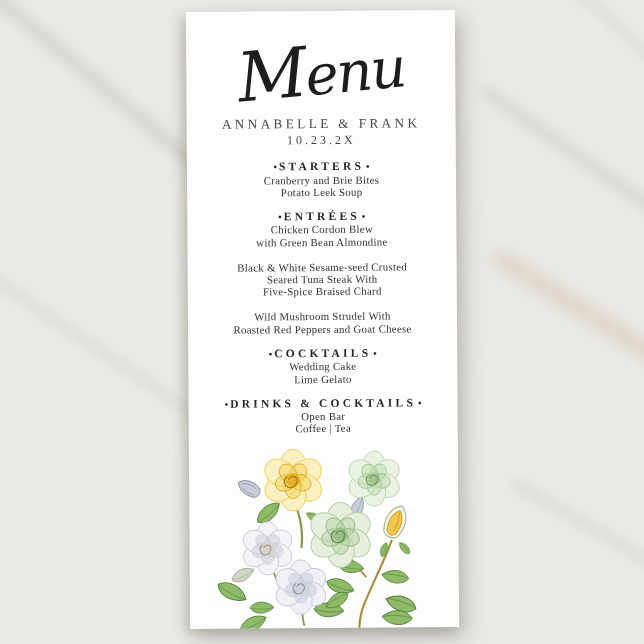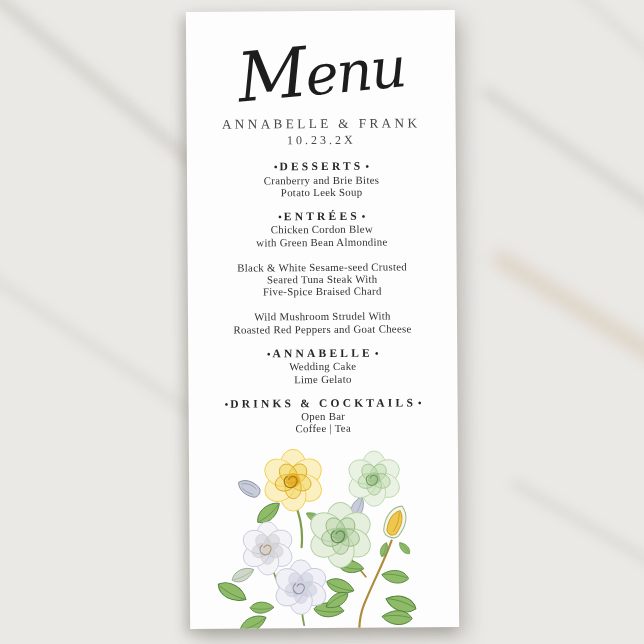--- a/index.html
+++ b/index.html
@@ -59,21 +59,21 @@
   <div class="vein vein6"></div>
 </div>
 
 <div class="card">
   <div class="script-title">Menu</div>
   <div class="names">ANNABELLE &amp; FRANK</div>
   <div class="date">10.23.2X</div>
 
   <div class="sections">
       <div class="menu-section">
-        <div class="section-heading"><span class="bullet">•</span><span class="heading-text">DESSERTS</span><span class="bullet">•</span></div>
+        <div class="section-heading"><span class="bullet">•</span><span class="heading-text">STARTERS</span><span class="bullet">•</span></div>
         <div class="menu-group">
           <div class="menu-line">Cranberry and Brie Bites</div>
           <div class="menu-line">Potato Leek Soup</div>
         </div>
       </div>
       <div class="menu-section">
         <div class="section-heading"><span class="bullet">•</span><span class="heading-text">ENTRÉES</span><span class="bullet">•</span></div>
         <div class="menu-group">
           <div class="menu-line">Chicken Cordon Blew</div>
           <div class="menu-line">with Green Bean Almondine</div>
@@ -82,21 +82,21 @@
           <div class="menu-line">Black &amp; White Sesame-seed Crusted</div>
           <div class="menu-line">Seared Tuna Steak With</div>
           <div class="menu-line">Five-Spice Braised Chard</div>
         </div>
         <div class="menu-group">
           <div class="menu-line">Wild Mushroom Strudel With</div>
           <div class="menu-line">Roasted Red Peppers and Goat Cheese</div>
         </div>
       </div>
       <div class="menu-section">
-        <div class="section-heading"><span class="bullet">•</span><span class="heading-text">ANNABELLE</span><span class="bullet">•</span></div>
+        <div class="section-heading"><span class="bullet">•</span><span class="heading-text">COCKTAILS</span><span class="bullet">•</span></div>
         <div class="menu-group">
           <div class="menu-line">Wedding Cake</div>
           <div class="menu-line">Lime Gelato</div>
         </div>
       </div>
       <div class="menu-section">
         <div class="section-heading"><span class="bullet">•</span><span class="heading-text">DRINKS &amp; COCKTAILS</span><span class="bullet">•</span></div>
         <div class="menu-group">
           <div class="menu-line">Open Bar</div>
           <div class="menu-line">Coffee | Tea</div>

